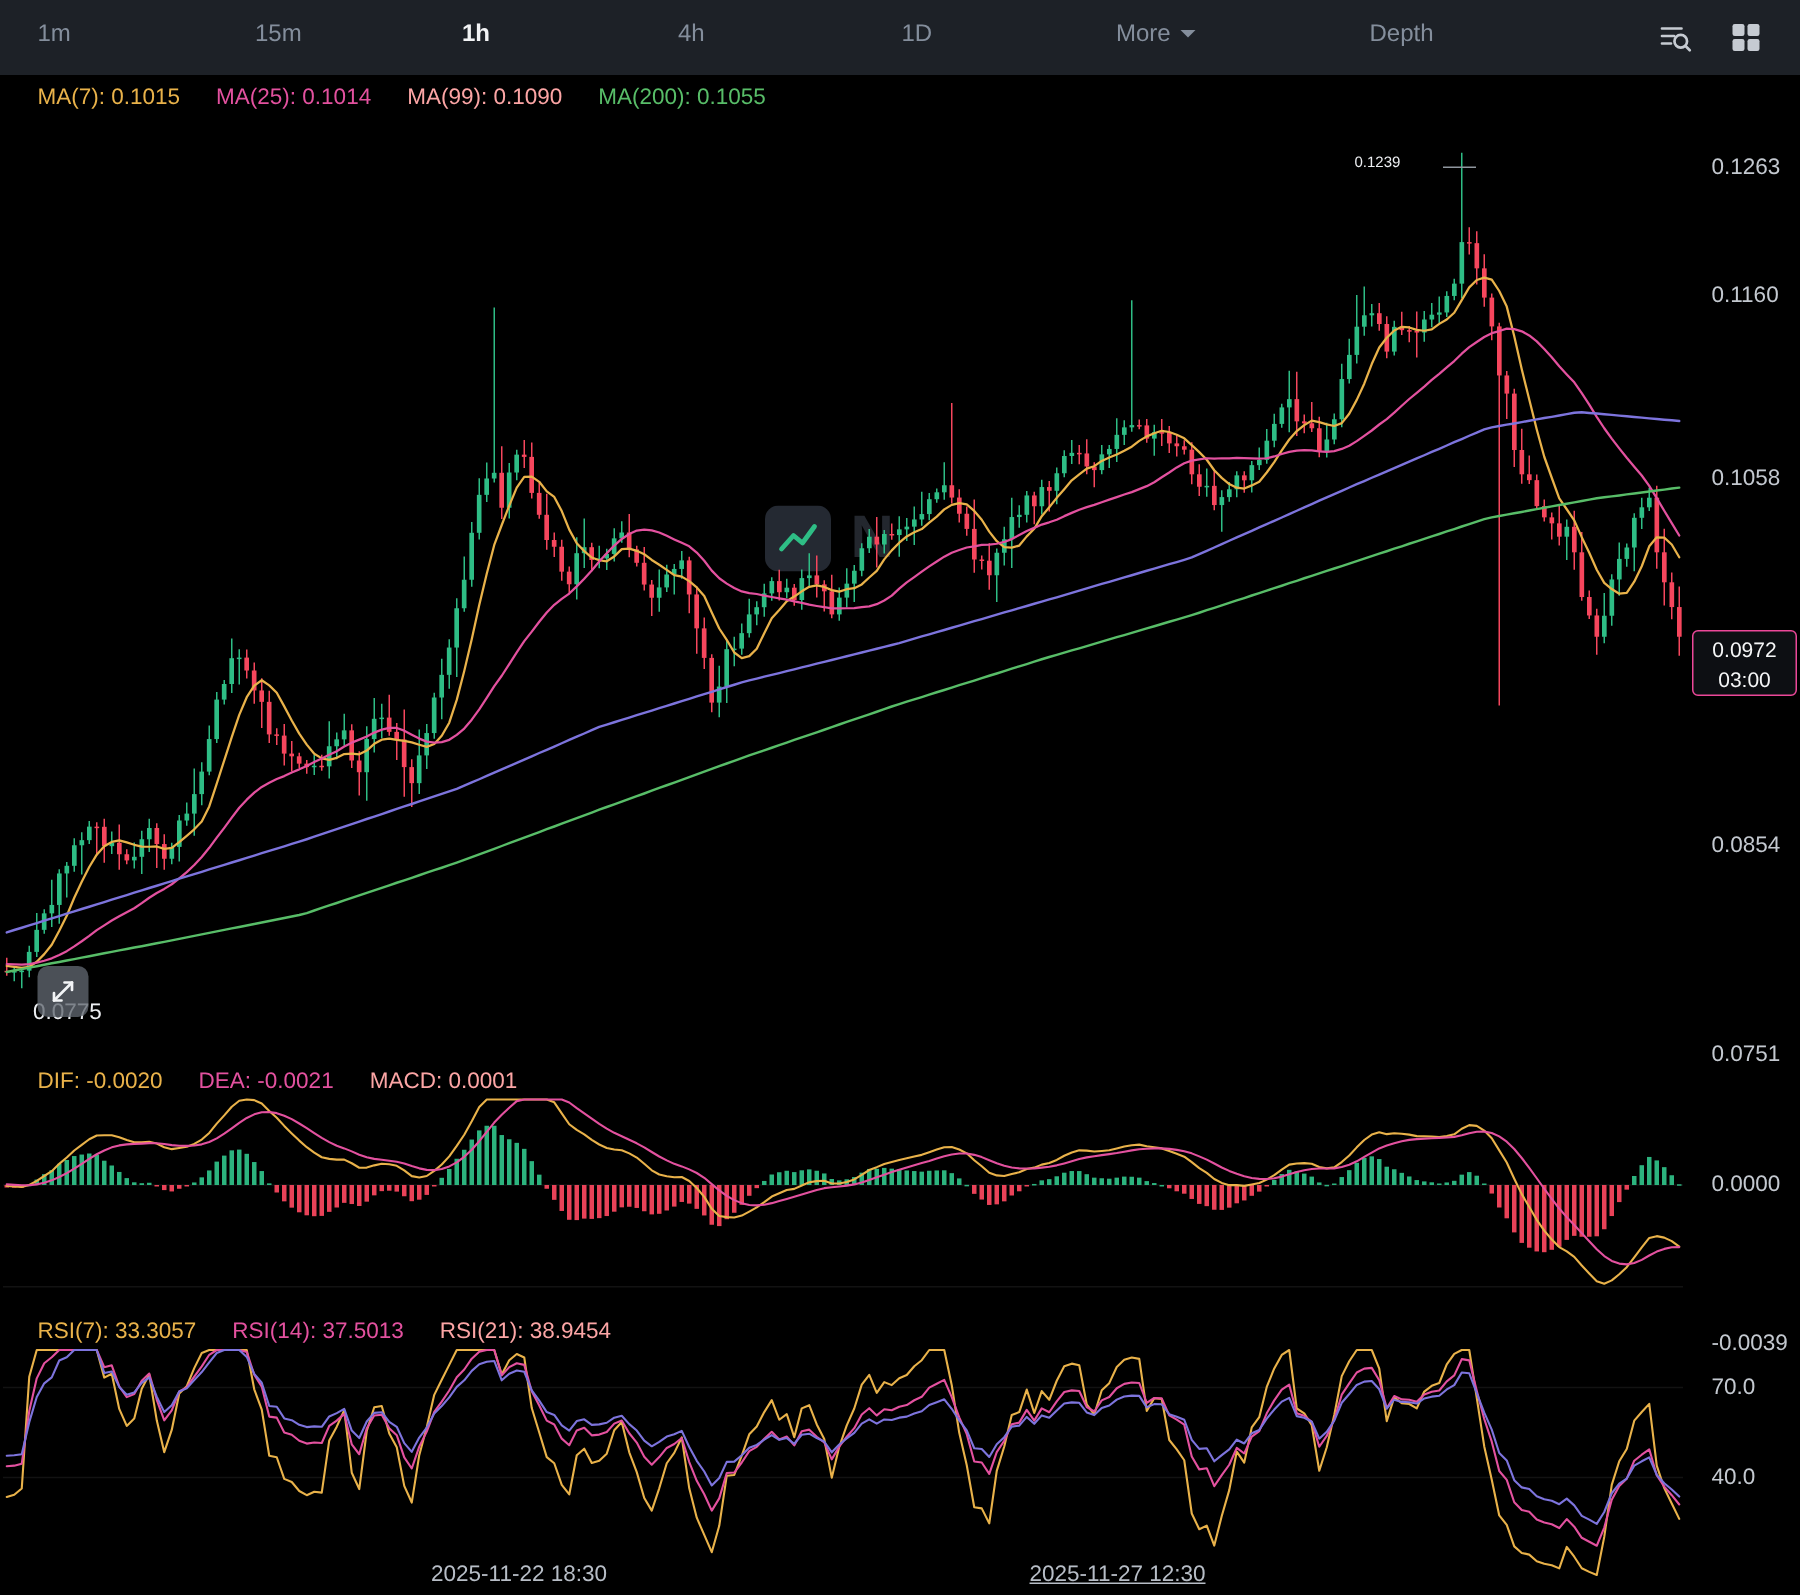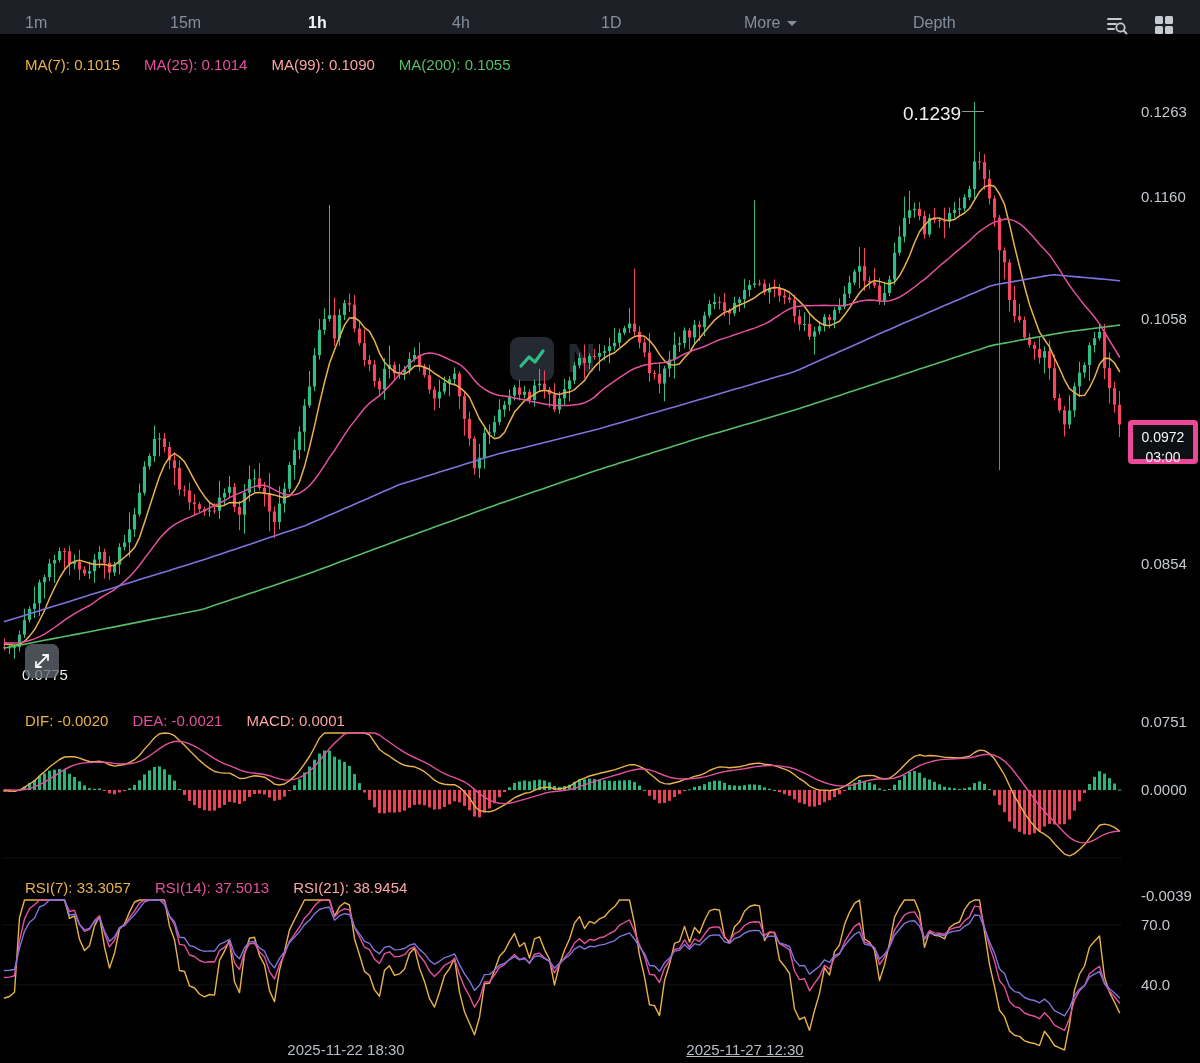--- a/index.html
+++ b/index.html
@@ -1,44 +1,44 @@
 <!DOCTYPE html>
 <html><head>
 <meta charset="utf-8">
 <style>
 *{margin:0;padding:0;box-sizing:border-box}
 html,body{background:#000}
 .app{position:relative;width:1200px;height:1063px;background:#000;overflow:hidden;
   font-family:"Liberation Sans",sans-serif;}
-.topbar{position:absolute;top:0;left:0;right:0;height:34px;background:#1d2127;z-index:6}
+.topbar{position:absolute;top:0;left:0;right:0;height:50px;background:#1d2127;z-index:6}
 .tab{position:absolute;top:14px;font-size:16px;color:#848e9c;background:none;border:none;
   cursor:pointer;font-family:inherit;white-space:nowrap}
 .tab.active{color:#f2f3f5;font-weight:700}
 .t0{left:25px}.t1{left:170px}.t2{left:308px}.t3{left:452px}.t4{left:601px}.t5{left:744px}.t6{left:913px}
 .caret{display:inline-block;width:0;height:0;border-left:5px solid transparent;border-right:5px solid transparent;
   border-top:5px solid #848e9c;margin-left:7px;vertical-align:2px}
 .icon-btn{position:absolute;top:13px;width:26px;height:26px;background:none;border:none;cursor:pointer;padding:0}
 .ib0{left:1104px}.ib1{left:1151px}
 #chart-svg{position:absolute;top:0;left:0;z-index:2}
 .watermark{position:absolute;left:510px;top:336px;display:flex;align-items:center;gap:13px;z-index:1}
 .wm-text{font-size:40px;font-weight:700;color:#23272e;letter-spacing:2px}
 .legend{position:absolute;display:flex;gap:24px;font-size:15px;z-index:3;white-space:nowrap}
 .lg-main{top:56px;left:25px}.lg-macd{top:712px;left:25px}.lg-rsi{top:879px;left:25px}
 .c-ma7{color:#e9b24a}.c-ma25{color:#e3519f}.c-ma99{color:#fca5a5}.c-ma200{color:#58bd68}
 #axis-layer{position:absolute;inset:0;z-index:3;pointer-events:none}
 .axis-label{position:absolute;font-size:15px;color:#c3c8cf;white-space:nowrap}
 .time-label{transform:translateX(-50%);color:#b7bdc6}
-.high-label{position:absolute;left:903px;top:103px;font-size:19px;color:#edeff2;z-index:3}
+.high-label{position:absolute;left:903px;top:103px;font-size:10px;color:#edeff2;z-index:3}
 .high-line{position:absolute;left:962px;top:111px;width:22px;height:1px;background:#8f969e;z-index:3}
 .low-label{position:absolute;left:22px;top:666px;font-size:15px;color:#edeff2;z-index:3}
 .expand-btn{position:absolute;left:25px;top:644px;width:34px;height:34px;border-radius:7px;
   background:rgba(96,103,112,.78);border:none;cursor:pointer;z-index:4;
   display:flex;align-items:center;justify-content:center}
 .price-tag{position:absolute;left:1128px;top:420px;width:70px;height:44px;background:#0d0f13;
-  border:5px solid #ec4899;border-radius:4px;z-index:5;color:#f5f6f7;font-size:14px;
+  border:1px solid #ec4899;border-radius:4px;z-index:5;color:#f5f6f7;font-size:14px;
   text-align:center;line-height:20px;padding-top:2px}
 </style>
 </head>
 <body>
 
 <div class="app">
 
   <div class="topbar">
     <button class="tab t0">1m</button>
     <button class="tab t1">15m</button>
@@ -796,21 +796,21 @@
   <div class="price-tag">
     <div>0.0972</div>
     <div>03:00</div>
   </div>
 
   <div id="axis-layer">
       <div class="axis-label" style="left: 1141px; top: 64px; margin-top: 39px;">0.1263</div>
       <div class="axis-label" style="left: 1141px; top: 187.6px;">0.1160</div>
       <div class="axis-label" style="left: 1141px; top: 310.1px;">0.1058</div>
       <div class="axis-label" style="left: 1141px; top: 555px;">0.0854</div>
-      <div class="axis-label" style="left: 1141px; top: 713px;">0.0751</div>
+      <div class="axis-label" style="left: 1141px; top: 694px;">0.0751</div>
       <div class="axis-label" style="left: 1141px; top: 781px;">0.0000</div>
       <div class="axis-label" style="left: 1141px; top: 887px;">-0.0039</div>
       <div class="axis-label" style="left: 1141px; top: 916px;">70.0</div>
       <div class="axis-label" style="left: 1141px; top: 976px;">40.0</div>
       <div class="axis-label time-label" style="left: 346px; top: 1041px;">2025-11-22 18:30</div>
       <div class="axis-label time-label" style="left: 745px; top: 1041px; text-decoration: underline;">2025-11-27 12:30</div>
     </div>
 </div>
 
 </body></html>

